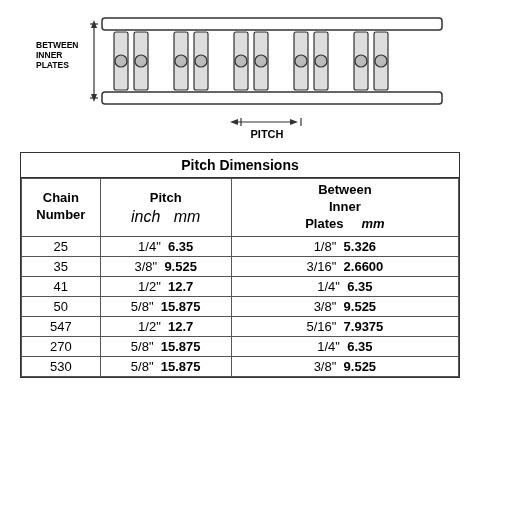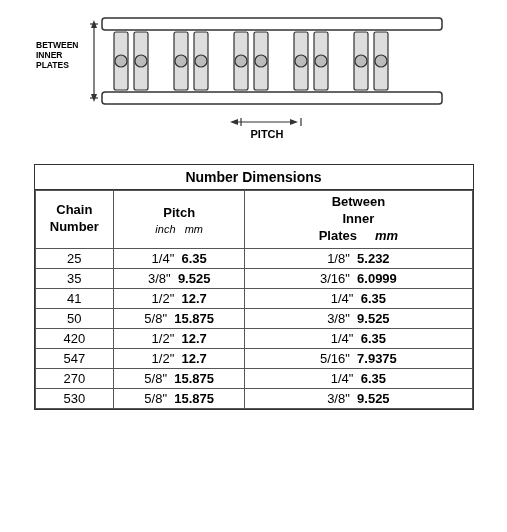--- a/index.html
+++ b/index.html
@@ -10,23 +10,22 @@
       font-family: Arial, sans-serif;
       font-size: 13px;
       overflow: hidden;
     }
 
     .page-container {
       width: 507px;
       height: 532px;
       display: flex;
       flex-direction: column;
-      align-items: center;
+      align-items: flex-start;
       padding: 10px 20px 10px 20px;
-      gap: 12px;
     }
 
     
     .diagram-container {
       width: 100%;
       display: flex;
       justify-content: center;
       margin-bottom: 12px;
     }
 
@@ -65,21 +64,21 @@
       line-height: 1.3;
     }
 
     thead tr th.pitch-col {
       padding-bottom: 0;
     }
 
     thead tr th .subheader {
       font-style: italic;
       font-weight: normal;
-      font-size: 11px;
+      font-size: 16px;
       display: block;
     }
 
     tbody tr td {
       border: 1px solid #555;
       text-align: center;
       vertical-align: middle;
       padding: 2px 20px;
       font-size: 13px;
     }
@@ -146,60 +145,55 @@
       <polygon points="264,112 256,109 256,115" fill="#333"></polygon>
 
       <line x1="207" y1="108" x2="207" y2="116" stroke="#333" stroke-width="1.2"></line>
       <line x1="267" y1="108" x2="267" y2="116" stroke="#333" stroke-width="1.2"></line>
 
       <text x="233" y="128" font-size="11" font-family="Arial" font-weight="bold" text-anchor="middle">PITCH</text>
     </svg>
   </div>
 
   <div class="table-wrapper">
-    <div class="table-title">Number Dimensions</div>
+    <div class="table-title">Pitch Dimensions</div>
     <table>
       <thead>
         <tr>
           <th class="col-chain">Chain<br>Number</th>
           <th class="col-pitch pitch-col">
             Pitch<br><span class="subheader"><em>inch&nbsp;&nbsp;&nbsp;mm</em></span>
           </th>
           <th class="col-between">
             Between<br>Inner<br>Plates &nbsp;&nbsp;&nbsp; <em>mm</em>
           </th>
         </tr>
       </thead>
       <tbody id="table-body">
       <tr>
             <td>25</td>
             <td>1/4"&nbsp;&nbsp;<span class="mm-val">6.35</span></td>
-            <td>1/8"&nbsp;&nbsp;<span class="mm-val">5.232</span></td>
+            <td>1/8"&nbsp;&nbsp;<span class="mm-val">5.326</span></td>
           </tr>
           <tr>
             <td>35</td>
             <td>3/8"&nbsp;&nbsp;<span class="mm-val">9.525</span></td>
-            <td>3/16"&nbsp;&nbsp;<span class="mm-val">6.0999</span></td>
+            <td>3/16"&nbsp;&nbsp;<span class="mm-val">2.6600</span></td>
           </tr>
           <tr>
             <td>41</td>
             <td>1/2"&nbsp;&nbsp;<span class="mm-val">12.7</span></td>
             <td>1/4"&nbsp;&nbsp;<span class="mm-val">6.35</span></td>
           </tr>
           <tr>
             <td>50</td>
             <td>5/8"&nbsp;&nbsp;<span class="mm-val">15.875</span></td>
             <td>3/8"&nbsp;&nbsp;<span class="mm-val">9.525</span></td>
           </tr>
           <tr>
-            <td>420</td>
-            <td>1/2"&nbsp;&nbsp;<span class="mm-val">12.7</span></td>
-            <td>1/4"&nbsp;&nbsp;<span class="mm-val">6.35</span></td>
-          </tr>
-          <tr>
             <td>547</td>
             <td>1/2"&nbsp;&nbsp;<span class="mm-val">12.7</span></td>
             <td>5/16"&nbsp;&nbsp;<span class="mm-val">7.9375</span></td>
           </tr>
           <tr>
             <td>270</td>
             <td>5/8"&nbsp;&nbsp;<span class="mm-val">15.875</span></td>
             <td>1/4"&nbsp;&nbsp;<span class="mm-val">6.35</span></td>
           </tr>
           <tr>

